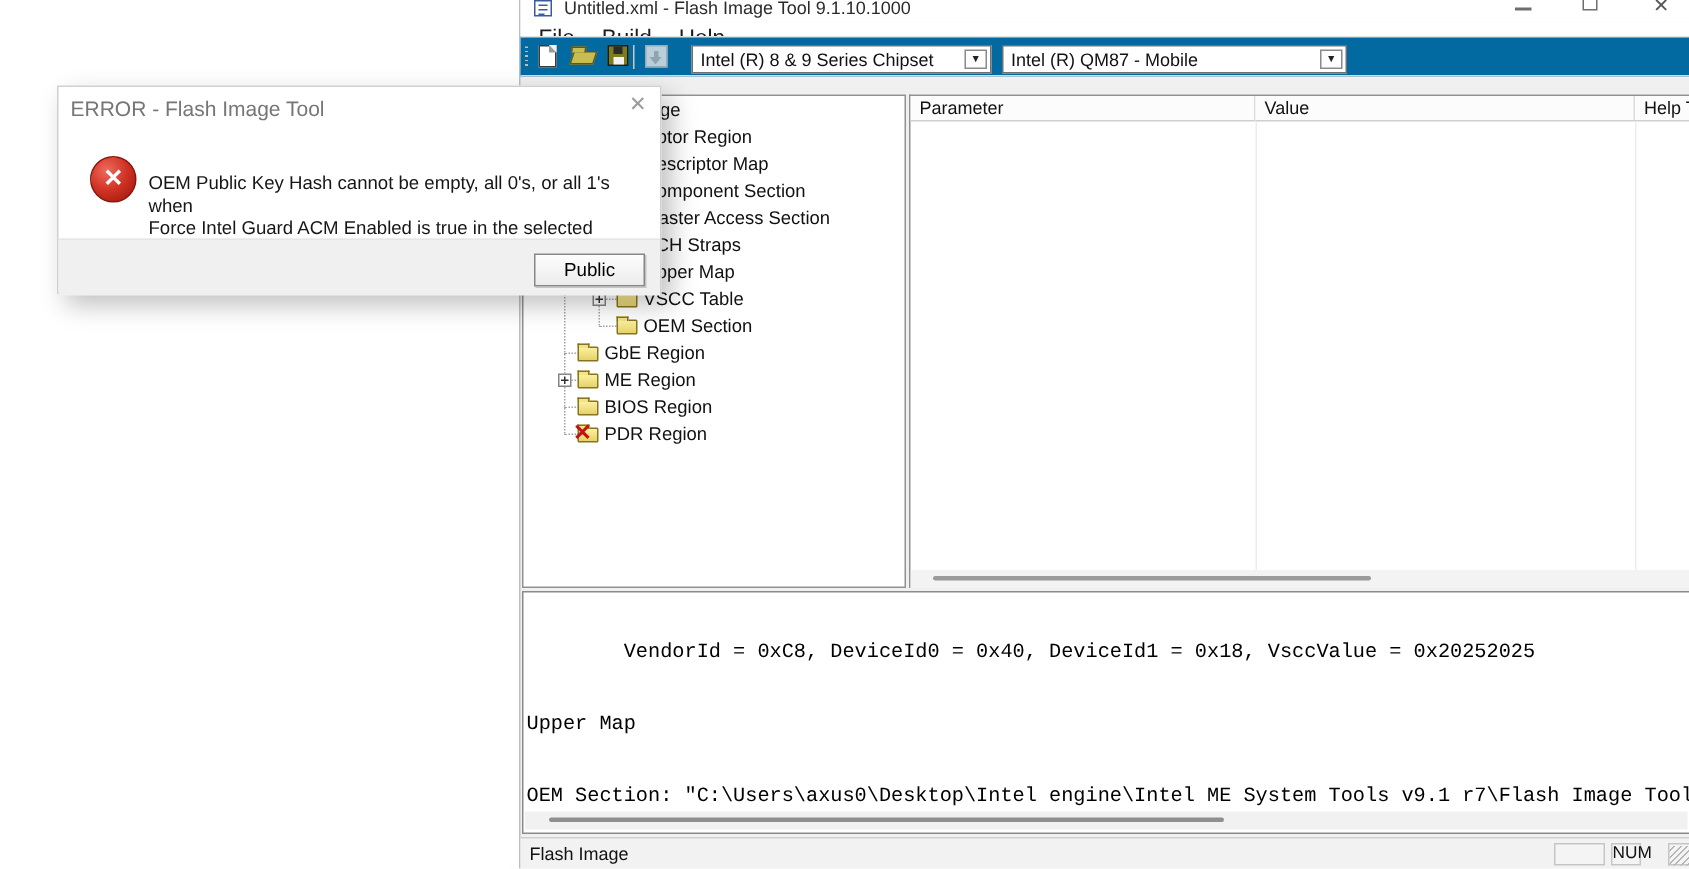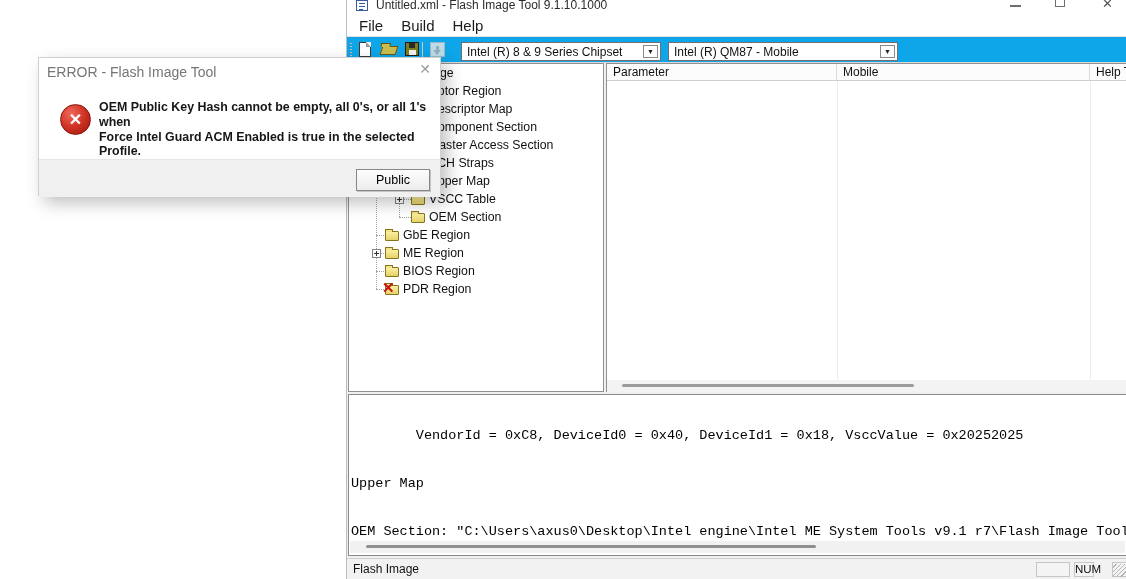--- a/index.html
+++ b/index.html
@@ -18,21 +18,21 @@
   .wtitle { position:absolute; left:29px; top:-2px; font-size:12px; color:#2b2b2b; white-space:nowrap; }
   .wb { position:absolute; color:#555; }
   .wb-min  { left:663px; top:5px; width:11px; height:2px; background:#6e6e6e; }
   .wb-max  { left:708px; top:-2px; width:10px; height:9px; border:1px solid #6e6e6e; background:#fff; }
   .wb-close{ left:755px; top:-4px; font-size:13px; color:#555; }
 
   .menubar { position:absolute; left:0; top:15px; width:780px; height:21px; background:#ffffff;
              display:flex; align-items:center; padding-left:3px; }
   .menuitem { font-size:15px; color:#1c1c1c; padding:2px 9px; }
 
-  .toolbar { position:absolute; left:0; top:36px; width:780px; height:27px; background:#0ea5e9;
+  .toolbar { position:absolute; left:0; top:24px; width:780px; height:27px; background:#0369a1;
              border-top:1px solid #e2e2e2; border-bottom:1px solid #d7d7d7; }
   .tgrip { position:absolute; left:3px; top:6px; width:2px; height:15px;
            background:repeating-linear-gradient(#bdbdbd 0 1px, transparent 1px 3px); }
   .tbtn { position:absolute; top:3px; width:20px; height:20px; }
   .tsep { position:absolute; left:75px; top:5px; width:1px; height:16px; background:#c9c9c9; }
 
   
   .icon-new { position:absolute; left:3px; top:2px; width:12px; height:15px; background:#fff; border:1px solid #3a3a3a; }
   .icon-new::before { content:""; position:absolute; right:-1px; top:-1px; border-style:solid;
                       border-width:0 5px 5px 0; border-color:#f3f3f3 #f3f3f3 #9a9a9a #9a9a9a; }
@@ -112,21 +112,21 @@
 
   
   .dialog { position:absolute; left:38px; top:57px; width:403px; height:139px; background:#fff;
             border:1px solid #d0d0d0; box-shadow:6px 7px 16px rgba(0,0,0,.25); z-index:10; }
   .dtitle { position:absolute; left:8px; top:6px; font-size:14px; color:#767676; white-space:nowrap; }
   .dclose { position:absolute; right:9px; top:3px; font-size:14px; color:#9c9c9c; }
   .erricon { position:absolute; left:21px; top:46px; width:31px; height:31px; border-radius:50%;
              background:radial-gradient(circle at 35% 30%, #ef6a5d, #d03325 48%, #9c170c 96%);
              border:1px solid #8c150b; color:#fff; font-size:16px; font-weight:bold;
              text-align:center; line-height:30px; }
-  .dmsg { position:absolute; left:60px; top:42px; width:338px; font-size:12.4px; line-height:14.8px; color:#161616;font-weight:bold; }
+  .dmsg { position:absolute; left:60px; top:57px; width:338px; font-size:12.4px; line-height:14.8px; color:#161616; }
   .dfooter { position:absolute; left:0; top:101px; width:100%; height:38px; background:#f0f0f0;
              border-top:1px solid #e6e6e6; }
   .dbtn { position:absolute; right:10px; top:9px; width:74px; height:22px;
           background:linear-gradient(#fdfdfd,#ececec); border:1px solid #878787;
           box-shadow:1px 1px 0 rgba(0,0,0,.18); font-size:12.5px; color:#000;
           text-align:center; line-height:20px; }
 </style>
 </head>
 <body>
 
@@ -235,21 +235,21 @@
       <div class="trow lv1" style="top:216px">
           <span class="fold"></span>
           <span class="redx">✕</span>
           <span class="tlabel">PDR Region</span>
         </div>
     </div>
 
     <div class="grid">
       <div class="ghead">
         <div class="gcell gc-param">Parameter</div>
-        <div class="gcell gc-value">Mobile</div>
+        <div class="gcell gc-value">Value</div>
         <div class="gcell gc-help">Help T</div>
       </div>
       <span class="colline cl1"></span>
       <span class="colline cl2"></span>
       <div class="hscroll">
         <div class="hthumb"></div>
       </div>
     </div>
 
     <div class="log">

